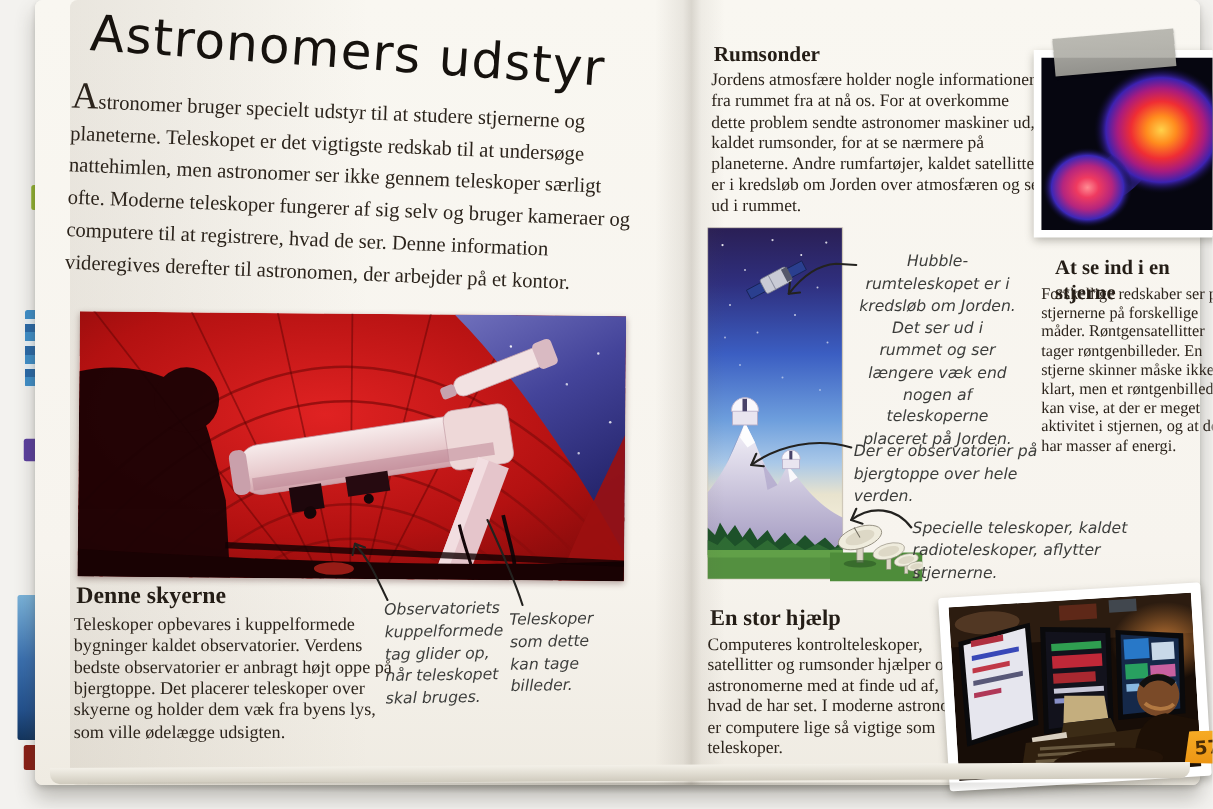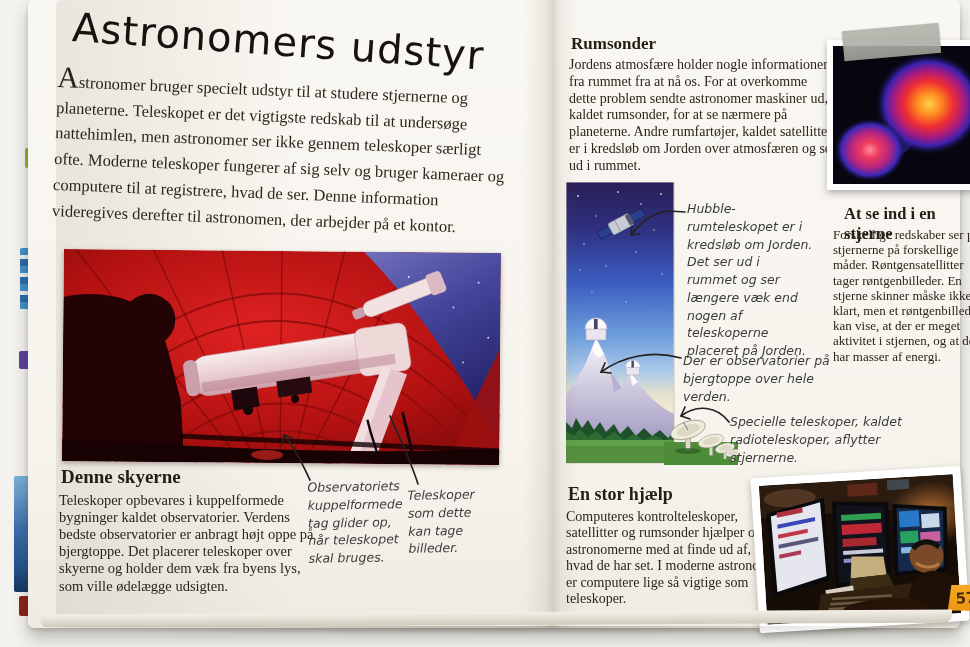--- a/index.html
+++ b/index.html
@@ -328,21 +328,21 @@
     </svg>
     <svg class="abs" style="left:68px;top:348px;" width="90" height="32" viewBox="0 0 90 32">
       <path d="M88,10 C60,2 30,8 8,24" fill="none" stroke="#23221f" stroke-width="1.7" stroke-linecap="round"></path>
       <path d="M8,24 L12,15 M8,24 L18,25" fill="none" stroke="#23221f" stroke-width="1.7" stroke-linecap="round"></path>
     </svg>
     <svg class="abs" style="left:150px;top:402px;" width="56" height="34" viewBox="0 0 56 34">
       <path d="M54,20 C42,4 22,2 6,14" fill="none" stroke="#23221f" stroke-width="1.7" stroke-linecap="round"></path>
       <path d="M6,14 L10,5 M6,14 L15,17" fill="none" stroke="#23221f" stroke-width="1.7" stroke-linecap="round"></path>
     </svg>
 
-    <div class="abs hand" style="left:162px;top:200px;width:126px;">Hubble-rumteleskopet er i kredsløb om Jorden. Det ser ud i rummet og ser længere væk end nogen af teleskoperne placeret på Jorden.</div>
+    <div class="abs hand" style="left:162px;top:200px;width:126px;text-align:center;">Hubble-rumteleskopet er i kredsløb om Jorden. Det ser ud i rummet og ser længere væk end nogen af teleskoperne placeret på Jorden.</div>
     <div class="abs hand" style="left:205px;top:413px;width:205px;">Specielle teleskoper, kaldet radioteleskoper, aflytter stjernerne.</div>
     <div class="abs hand" style="left:158px;top:352px;width:172px;">Der er observatorier på bjergtoppe over hele verden.</div>
 
     <div class="abs heading" style="left:43px;top:484px;font-size:18px;">En stor hjælp</div>
     <div class="abs bodytext" style="left:41px;top:509px;width:208px;font-size:14px;line-height:1.17;">Computeres kontrolteleskoper, satellitter og rumsonder hjælper også astronomerne med at finde ud af, hvad de har set. I moderne astronomi er computere lige så vigtige som teleskoper.</div>
 
     <div class="abs photo-frame" style="left:230px;top:472px;width:194px;height:139px;padding:8px;transform:rotate(-3.5deg);border-radius:3px;">
       <svg width="194" height="139" viewBox="0 0 194 139">
         <defs>
           <radialGradient id="warmGlow" cx="50%" cy="50%" r="50%">

